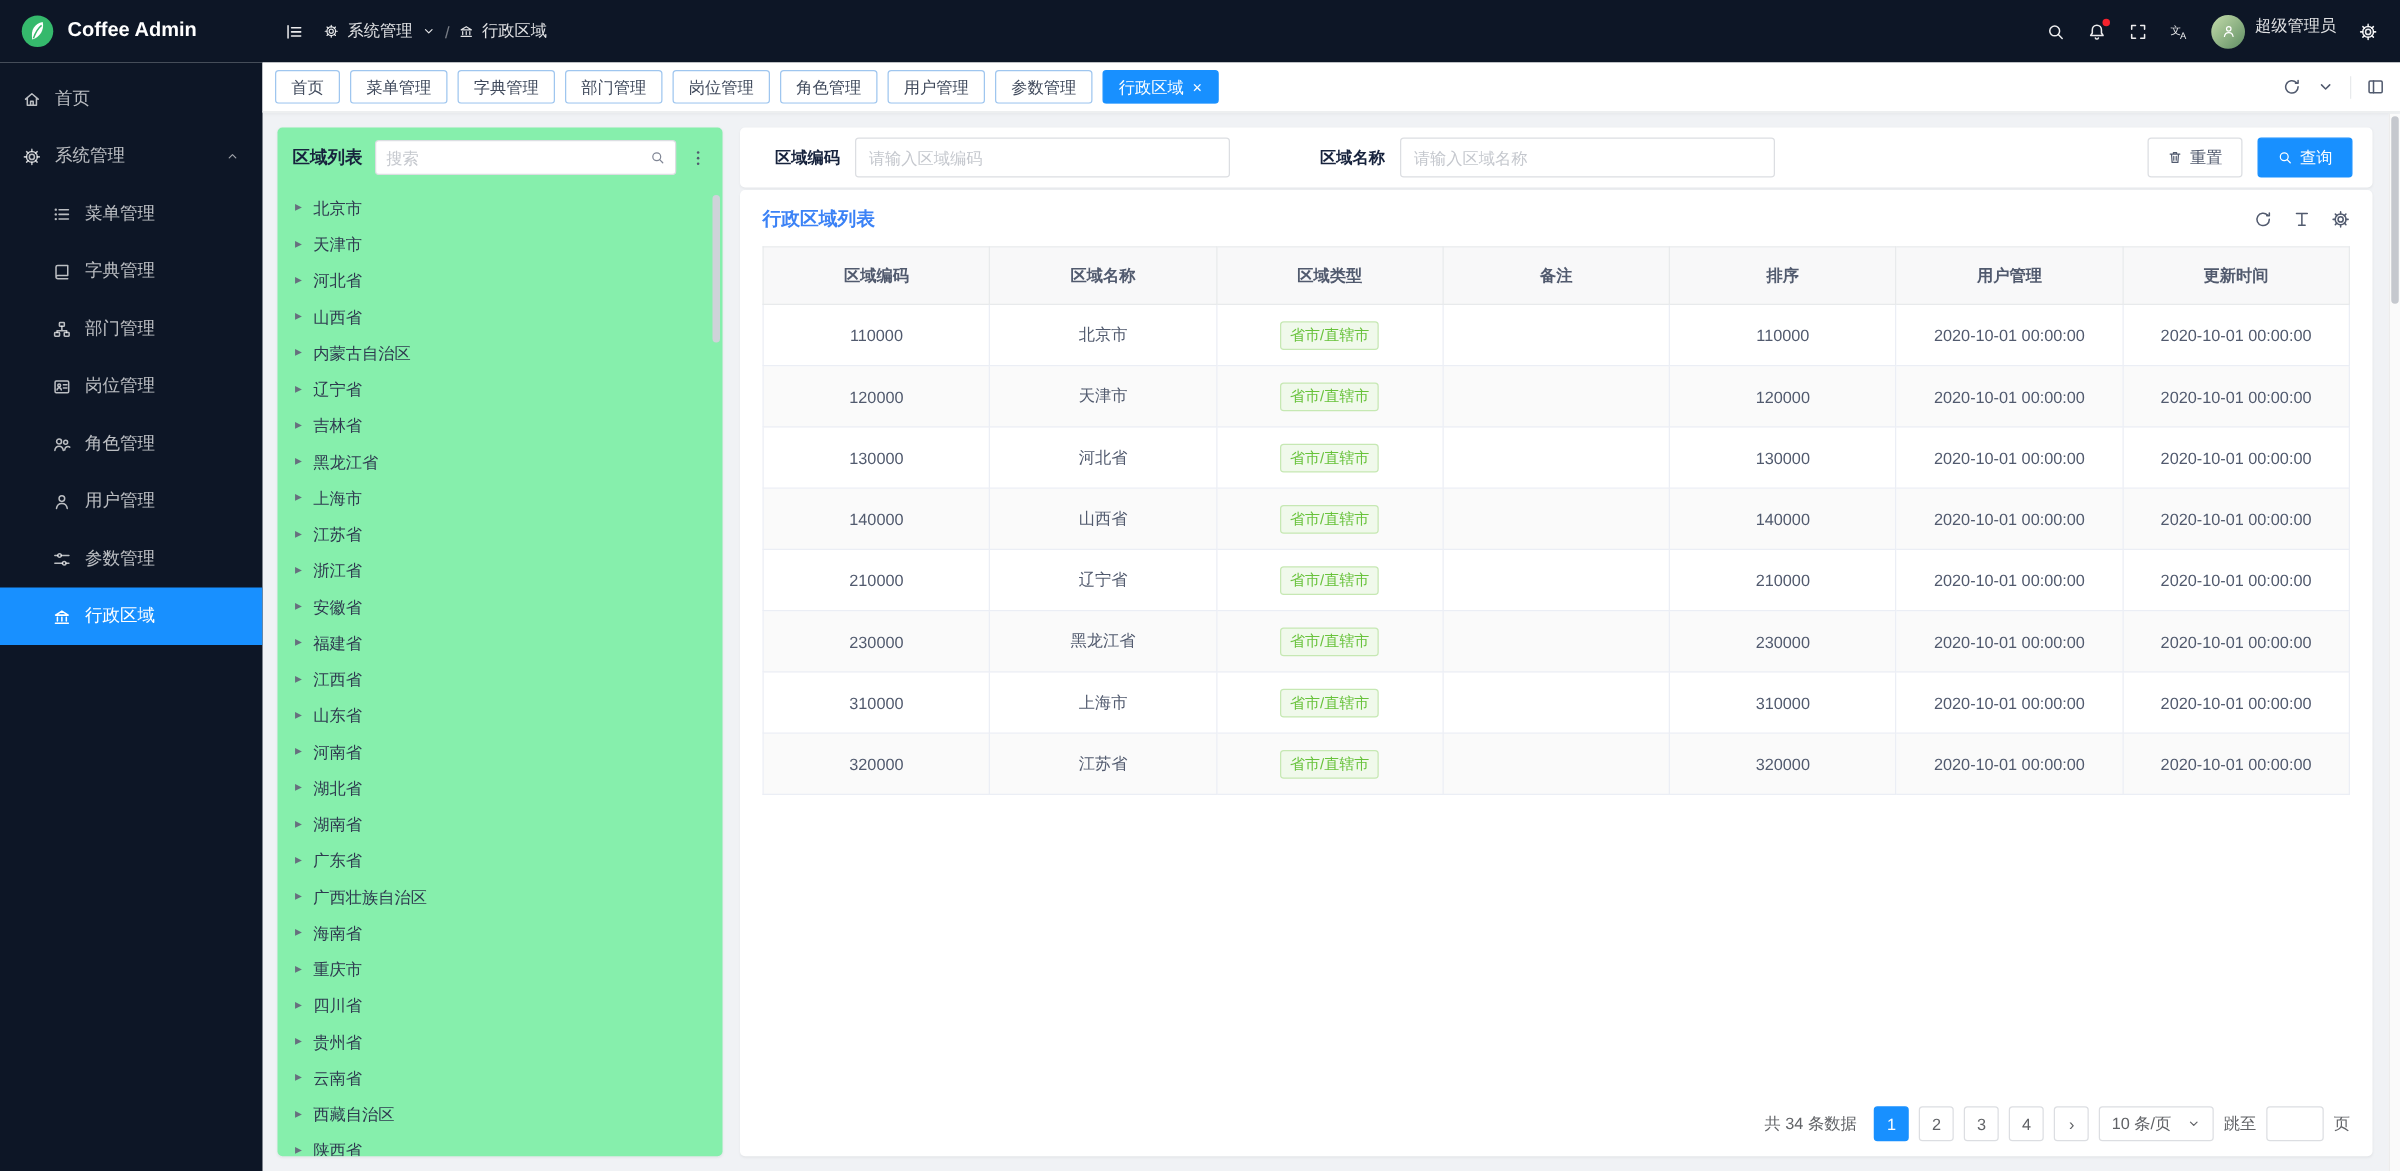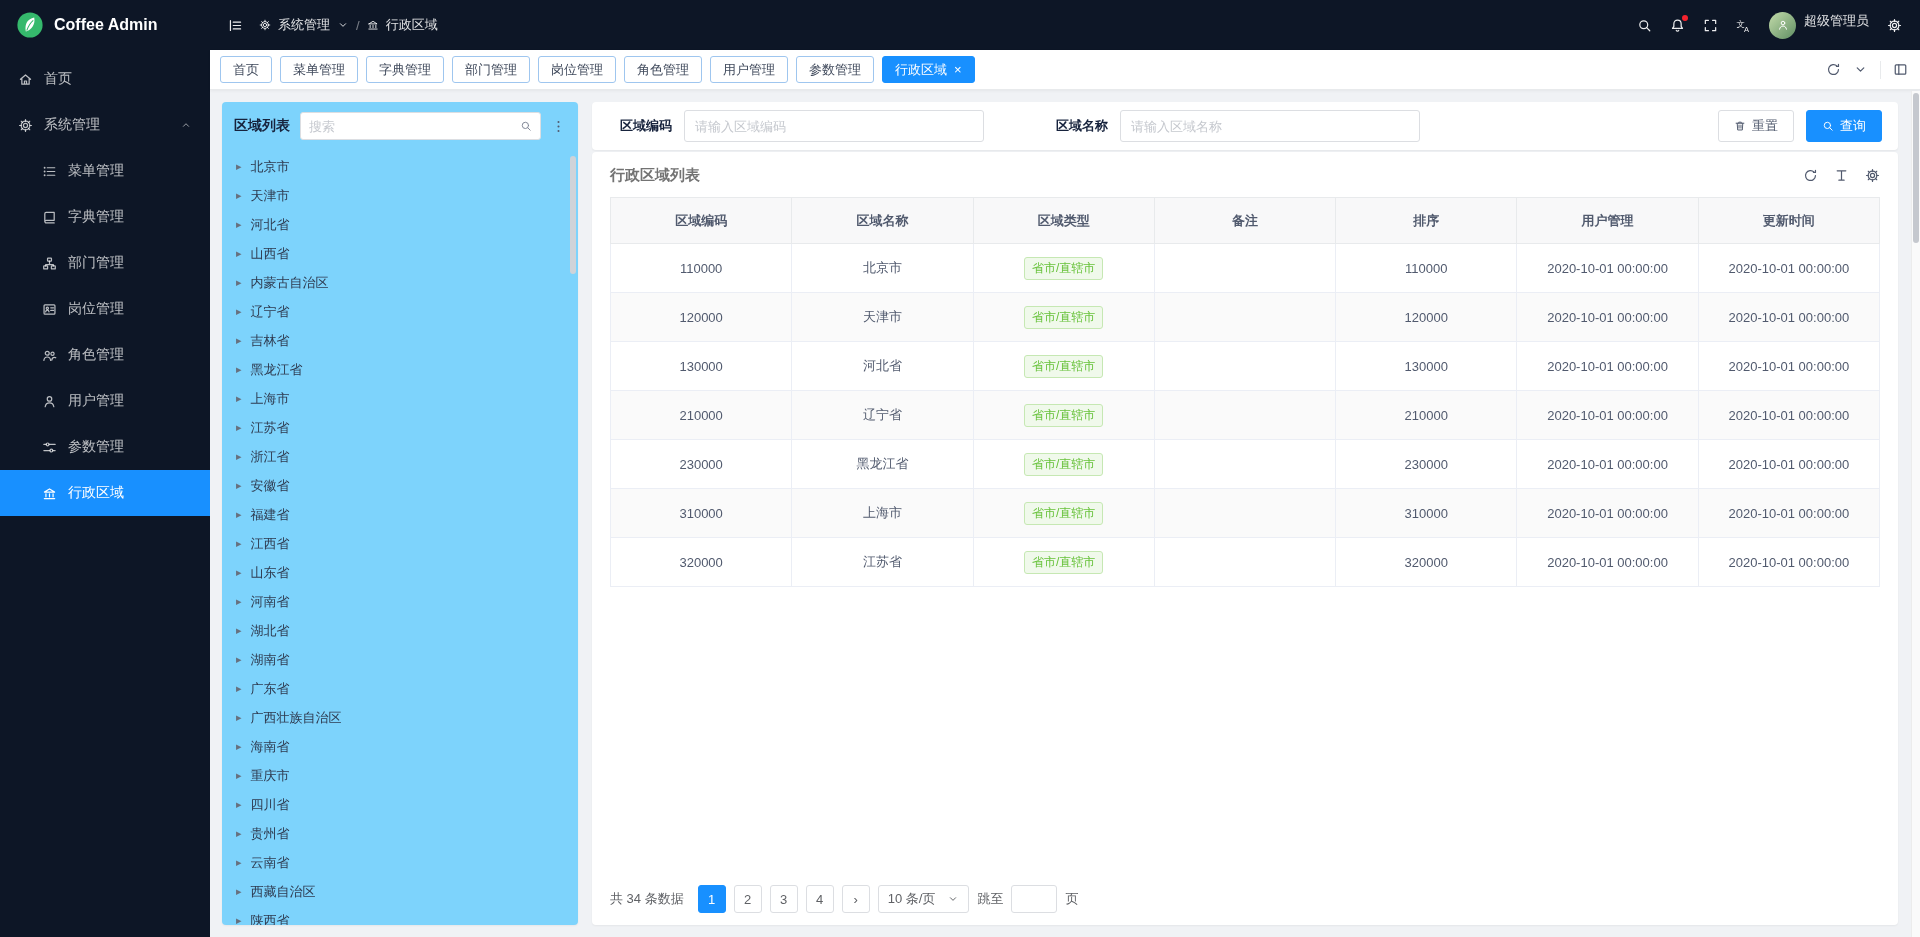--- a/index.html
+++ b/index.html
@@ -38,21 +38,21 @@
   .tab{height:27px;display:flex;align-items:center;gap:7px;padding:0 12px;border:1px solid #9fc6ef;border-radius:3px;background:#fff;color:#404a5c;cursor:pointer;white-space:nowrap;font-size:13px}
   .tab.active{background:#1890ff;border-color:#1890ff;color:#fff}
   .tab-close{display:none;font-size:13px;line-height:1}
   .tab.active .tab-close{display:inline}
   .tabbar-actions{display:flex;align-items:center;gap:12px;color:#515a6e;padding-right:2px}
   .tabbar-actions .sep{width:1px;height:18px;background:#e8eaec}
 
   
   .workspace{flex:1;display:flex;gap:14px;padding:12px 22px 12px 12px;min-height:0}
 
-  .tree-card{width:356px;background:#7dd3fc;border-radius:4px;box-shadow:0 1px 2px rgba(0,0,0,.05);display:flex;flex-direction:column;overflow:hidden;position:relative;flex-shrink:0}
+  .tree-card{width:356px;background:#86efac;border-radius:4px;box-shadow:0 1px 2px rgba(0,0,0,.05);display:flex;flex-direction:column;overflow:hidden;position:relative;flex-shrink:0}
   .tree-head{display:flex;align-items:center;gap:10px;padding:10px 12px;flex-shrink:0}
   .tree-title{font-size:14px;font-weight:700;color:#17233d;white-space:nowrap}
   .search-box{flex:1;height:28px;border:1px solid #dcdee2;border-radius:3px;display:flex;align-items:center;padding:0 8px;gap:6px;color:#808695;background:#fff}
   .search-box input{border:0;outline:0;flex:1;min-width:0;font-size:13px;color:#515a6e;background:transparent}
   .search-box input::placeholder{color:#c5c8ce}
   .tree-list{flex:1;overflow:hidden;padding:2px 0}
   .tree-item{height:29px;display:flex;align-items:center;gap:9px;padding:0 14px;color:#2e3a4f;cursor:pointer}
   .tree-item .caret{color:#67707e;font-size:11px;line-height:1}
   .tree-thumb{position:absolute;right:2px;top:54px;width:6px;height:118px;border-radius:3px;background:#cfd3d9}
 
@@ -62,30 +62,30 @@
   .f-label{font-weight:700;color:#17233d;margin-right:12px;white-space:nowrap}
   .f-input{width:300px;height:32px;border:1px solid #dcdee2;border-radius:3px;padding:0 10px;font-size:13px;color:#515a6e;outline:0}
   .f-input::placeholder{color:#c5c8ce}
   .f-gap{width:72px;flex-shrink:1}
   .btns{margin-left:auto;display:flex;gap:12px}
   .btn{height:32px;display:flex;align-items:center;gap:6px;padding:0 15px;border-radius:3px;border:1px solid #dcdee2;background:#fff;color:#515a6e;cursor:pointer;font-size:13px;white-space:nowrap}
   .btn.primary{background:#1890ff;border-color:#1890ff;color:#fff}
 
   .table-card{flex:1;background:#fff;border-radius:4px;box-shadow:0 1px 2px rgba(0,0,0,.05);padding:14px 18px 12px;display:flex;flex-direction:column;min-height:0}
   .table-head{display:flex;align-items:center;flex-shrink:0}
-  .table-title{font-size:15px;font-weight:700;color:#737373}
+  .table-title{font-size:15px;font-weight:700;color:#3b82f6}
   .table-tools{margin-left:auto;display:flex;gap:16px;color:#515a6e}
   .table-tools .ic{cursor:pointer}
   table.grid{width:100%;border-collapse:collapse;table-layout:fixed;margin-top:12px}
   .grid th{background:#f8f8f9;border:1px solid #e8eaec;height:46px;font-size:13px;color:#515a6e;font-weight:700;text-align:center}
   .grid td{border:1px solid #ebeef5;height:49px;text-align:center;color:#515a6e;font-size:13px}
   .grid tbody tr:nth-child(even){background:#fafafa}
   .tag-green{display:inline-block;padding:2px 7px;font-size:12px;color:#67c23a;background:#f0f9eb;border:1px solid #c6e8b3;border-radius:3px;white-space:nowrap}
 
-  .pager{margin-top:auto;display:flex;align-items:center;justify-content:flex-start;gap:8px;padding-top:12px;color:#606266;flex-shrink:0}
+  .pager{margin-top:auto;display:flex;align-items:center;justify-content:flex-end;gap:8px;padding-top:12px;color:#606266;flex-shrink:0}
   .pg-total{margin-right:6px}
   .pg-btn{min-width:28px;height:28px;border:1px solid #dcdee2;border-radius:3px;background:#fff;display:flex;align-items:center;justify-content:center;cursor:pointer;padding:0 4px;color:#606266}
   .pg-btn.active{background:#1890ff;border-color:#1890ff;color:#fff}
   .pg-select{height:28px;border:1px solid #dcdee2;border-radius:3px;display:flex;align-items:center;gap:12px;padding:0 9px;cursor:pointer;background:#fff}
   .pg-jump{display:flex;align-items:center;gap:8px}
   .pg-jump input{width:46px;height:28px;border:1px solid #dcdee2;border-radius:3px;outline:0;text-align:center;font-size:13px;color:#515a6e}
 
   .page-scrollbar{position:absolute;right:0;top:41px;bottom:0;width:9px;background:#fafafa;border-left:1px solid #ececec;z-index:3}
   .page-scrollbar .thumb{position:absolute;top:2px;left:1px;width:6px;height:150px;border-radius:3px;background:#c5c8ce}
 </style>
@@ -566,20 +566,29 @@
                   <tr>
                     <td>130000</td>
                     <td>河北省</td>
                     <td><span class="tag-green">省市/直辖市</span></td>
                     <td></td>
                     <td>130000</td>
                     <td>2020-10-01 00:00:00</td>
                     <td>2020-10-01 00:00:00</td>
                   </tr>
 
+                  <tr>
+                    <td>140000</td>
+                    <td>山西省</td>
+                    <td><span class="tag-green">省市/直辖市</span></td>
+                    <td></td>
+                    <td>140000</td>
+                    <td>2020-10-01 00:00:00</td>
+                    <td>2020-10-01 00:00:00</td>
+                  </tr>
 
 
                   <tr>
                     <td>210000</td>
                     <td>辽宁省</td>
                     <td><span class="tag-green">省市/直辖市</span></td>
                     <td></td>
                     <td>210000</td>
                     <td>2020-10-01 00:00:00</td>
                     <td>2020-10-01 00:00:00</td>

